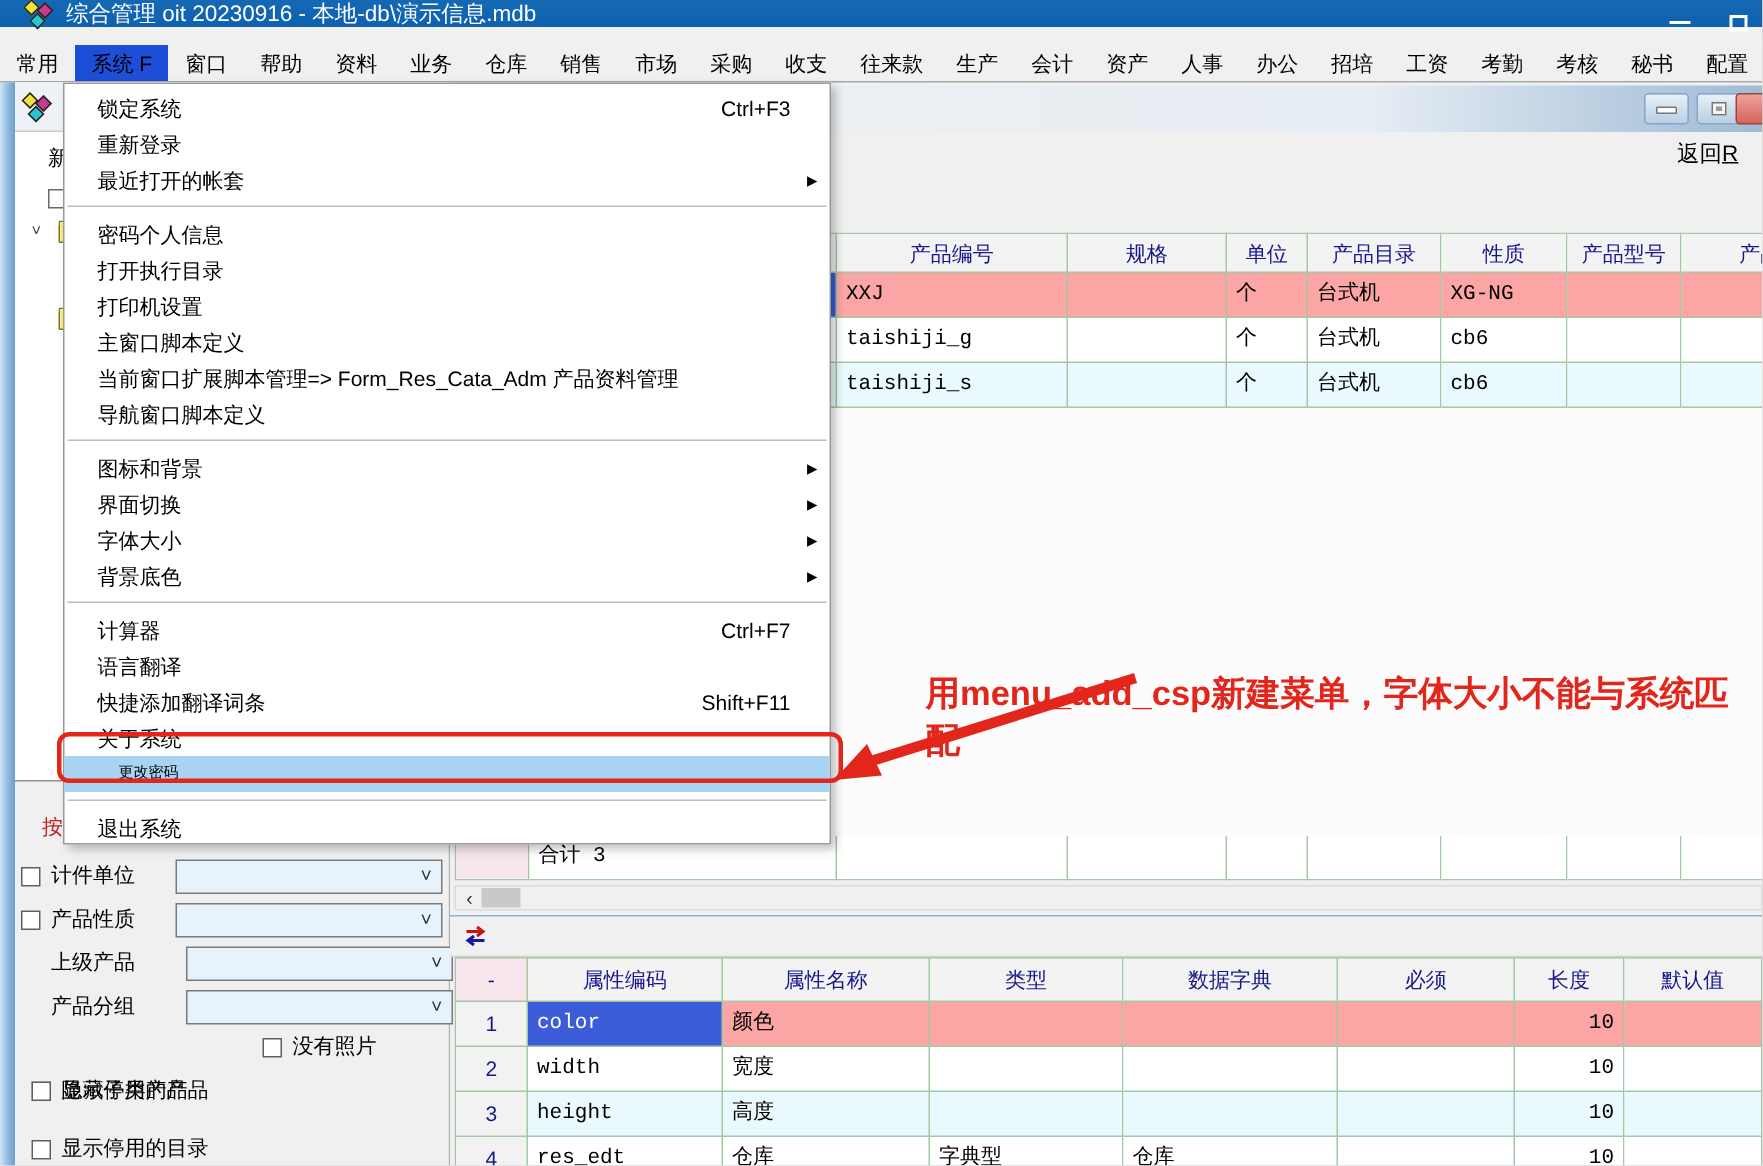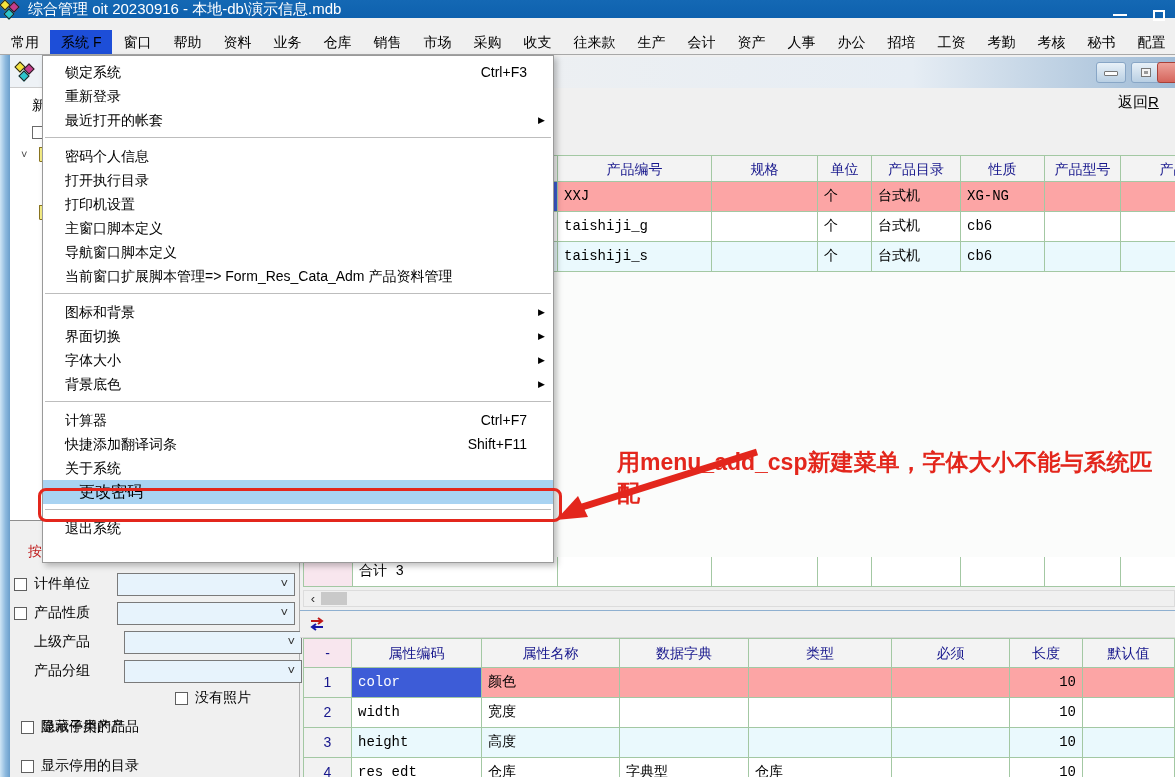--- a/index.html
+++ b/index.html
@@ -4,21 +4,21 @@
 <style>
   * { margin:0; padding:0; box-sizing:border-box; }
   html,body { background:#d0d0d0; }
   #screen {
     position:relative; width:1175px; height:777px; overflow:hidden;
     font-family:"Liberation Sans", sans-serif; background:#f0f0f0; font-size:14px; color:#000;
   }
   
   .titlebar { position:absolute; left:0; top:0; width:1175px; height:18px;
     background:linear-gradient(to bottom,#1468b4,#0e61ae); color:#fff;
-    display:flex; align-items:center; padding-left:0; font-size:15px; }
+    display:flex; align-items:center; padding-left:16px; font-size:15px; }
   .app-icon { position:relative; width:20px; height:20px; margin-right:8px; }
   .app-icon i { position:absolute; width:8px; height:8px; transform:rotate(45deg); border:1px solid #222; }
   .app-icon .d1 { left:1px; top:2px; background:#f4e23c; }
   .app-icon .d2 { left:10px; top:4px; background:#c43c8c; }
   .app-icon .d3 { left:5px; top:11px; background:#2cc4cc; }
   .tb-btns { position:absolute; right:10px; top:0; height:30px; display:flex; align-items:center; gap:26px; }
   .tb-min { width:14px; height:2px; background:#fff; }
   .tb-max { width:12px; height:11px; border:2px solid #fff; }
   
   .menubar { position:absolute; left:0; top:30px; width:1175px; height:25px; background:#f0f0f0;
@@ -94,21 +94,21 @@
   .gtoolbar { position:absolute; left:300px; top:610px; width:875px; height:28px; background:#f0f0f0;
     border-top:1px solid #8fb0d0; border-bottom:1px solid #d8d8d8; }
   .swap-icon { position:absolute; left:8px; top:6px; width:18px; height:14px; }
   
   .dropdown { position:absolute; left:42px; top:55px; width:512px; height:508px; background:#fff;
     border:1px solid #9a9a9a; box-shadow:3px 3px 6px rgba(0,0,0,0.25); z-index:20; padding-top:4px; }
   .mi { height:24px; line-height:24px; padding:0 26px 0 22px; position:relative; white-space:nowrap; }
   .mi .sc { position:absolute; right:26px; top:0; }
   .mi .sub { position:absolute; right:8px; top:0px; font-size:9px; }
   .menu-sep { height:1px; background:#bdbdbd; margin:5px 2px 6px 2px; }
-  .mi.hl { background:#a8d3f2; font-size:16px; padding-left:36px; }
+  .mi.hl { background:#a8d3f2; font-size:10px; padding-left:36px; }
   
   .anno-rect { position:absolute; left:38px; top:488px; width:524px; height:34px; border:3px solid #e3261c;
     border-radius:8px; z-index:30; }
   .anno-text { position:absolute; left:617px; top:447px; font-size:23px; font-weight:bold; color:#e3261c; z-index:30; }
   .anno-arrow { position:absolute; left:552px; top:436px; z-index:30; }
 </style>
 </head>
 <body>
 
 <div id="screen">
@@ -305,22 +305,22 @@
         <path d="M15 10 L5 10 M8 7 L4 10 L8 13" stroke="#1818a8" stroke-width="2" fill="none"></path>
       </svg>
     </span>
   </div>
 
   <div class="atable">
     <div class="arow">
       <div class="cell hcell pink">-</div>
       <div class="cell hcell">属性编码</div>
       <div class="cell hcell">属性名称</div>
+      <div class="cell hcell">类型</div>
       <div class="cell hcell">数据字典</div>
-      <div class="cell hcell">类型</div>
       <div class="cell hcell">必须</div>
       <div class="cell hcell">长度</div>
       <div class="cell hcell">默认值</div>
     </div>
     <div class="arow">
       <div class="cell numc">1</div>
       <div class="cell rg sel">color</div>
       <div class="cell rg">颜色</div>
       <div class="cell rg"></div>
       <div class="cell rg"></div>
@@ -362,29 +362,30 @@
 
   <div class="dropdown">
     <div class="mi"><span>锁定系统</span><span class="sc">Ctrl+F3</span></div>
     <div class="mi"><span>重新登录</span></div>
     <div class="mi"><span>最近打开的帐套</span><span class="sub">▶</span></div>
     <div class="menu-sep"></div>
     <div class="mi"><span>密码个人信息</span></div>
     <div class="mi"><span>打开执行目录</span></div>
     <div class="mi"><span>打印机设置</span></div>
     <div class="mi"><span>主窗口脚本定义</span></div>
+    <div class="mi"><span>当前窗口扩展脚本管理=&gt; Form_Res_Cata_Adm 产品资料管理</span></div>
     <div class="mi"><span>导航窗口脚本定义</span></div>
-    <div class="mi"><span>当前窗口扩展脚本管理=&gt; Form_Res_Cata_Adm 产品资料管理</span></div>
     <div class="menu-sep"></div>
     <div class="mi"><span>图标和背景</span><span class="sub">▶</span></div>
     <div class="mi"><span>界面切换</span><span class="sub">▶</span></div>
     <div class="mi"><span>字体大小</span><span class="sub">▶</span></div>
     <div class="mi"><span>背景底色</span><span class="sub">▶</span></div>
     <div class="menu-sep"></div>
     <div class="mi"><span>计算器</span><span class="sc">Ctrl+F7</span></div>
+    <div class="mi"><span>语言翻译</span></div>
     <div class="mi"><span>快捷添加翻译词条</span><span class="sc">Shift+F11</span></div>
     <div class="mi"><span>关于系统</span></div>
     <div class="mi hl"><span>更改密码</span></div>
     <div class="menu-sep"></div>
     <div class="mi"><span>退出系统</span></div>
   </div>
 
   <div class="anno-rect"></div>
   <div class="anno-text">用menu_add_csp新建菜单，字体大小不能与系统匹配</div>
   <div class="anno-arrow">

